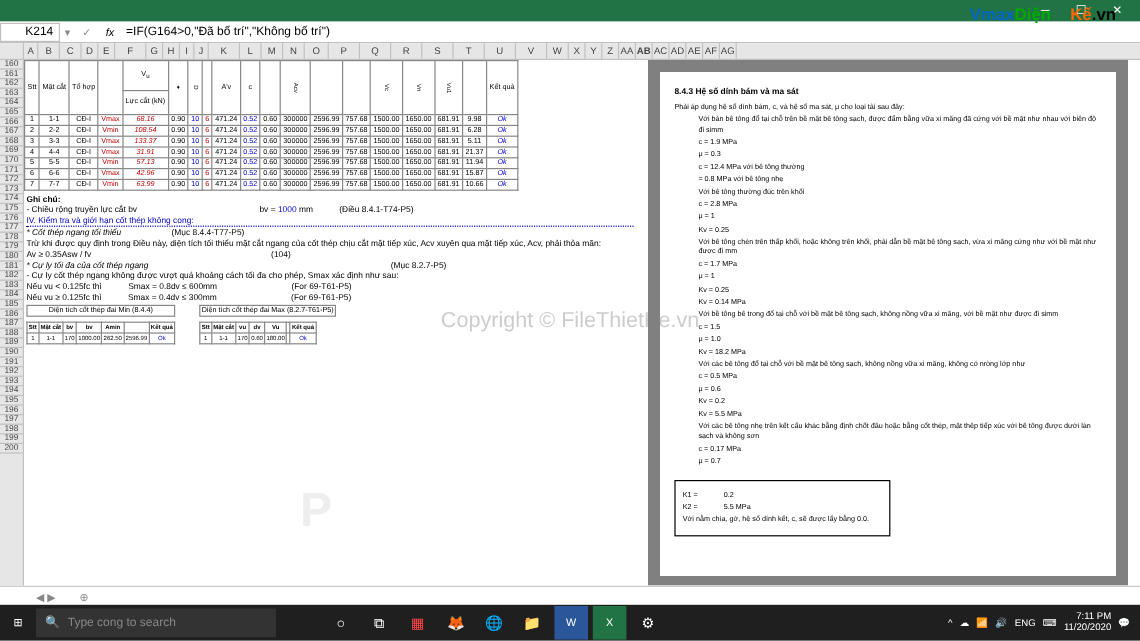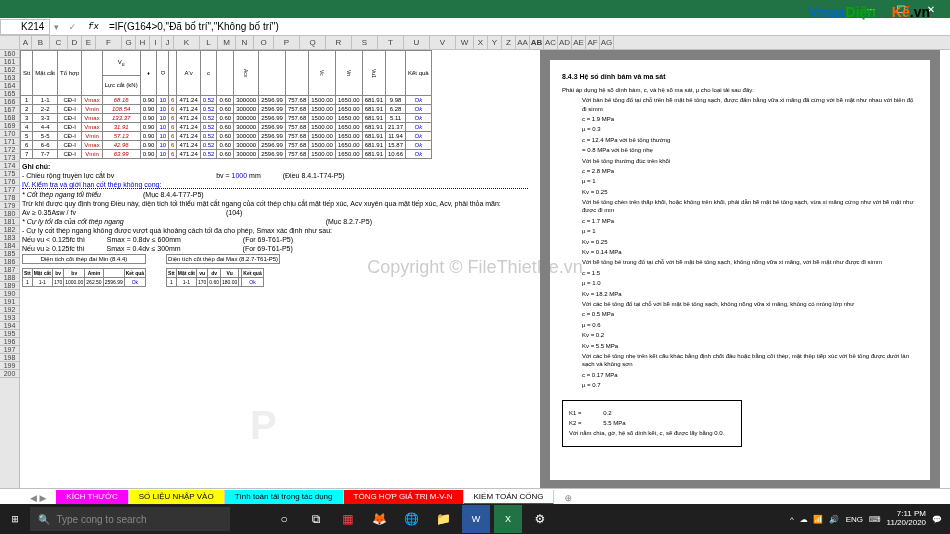--- a/index.html
+++ b/index.html
@@ -1,21 +1,21 @@
 <!DOCTYPE html>
 <html><head>
 <meta charset="utf-8">
 <style>
 * { margin: 0; padding: 0; box-sizing: border-box; }
 body { font-family: 'Segoe UI', Arial, sans-serif; font-size: 9px; background: #fff; width: 950px; height: 534px; overflow: hidden; position: relative; }
 .titlebar { height: 18px; background: #217346; display: flex; justify-content: flex-end; align-items: center; padding-right: 4px; }
 .titlebar-btn { width: 30px; height: 18px; display: flex; align-items: center; justify-content: center; color: #fff; font-size: 10px; }
 .formula-bar { height: 18px; background: #fff; border-bottom: 1px solid #c0c0c0; display: flex; align-items: center; }
 .name-box { width: 50px; height: 16px; border: 1px solid #c0c0c0; padding: 0 20px; font-size: 10px; display: flex; align-items: center; }
-.fx-label { padding: 0 6px; font-style: italic; font-family: Liberation Mono, monospace; }
+.fx-label { padding: 0 6px; font-style: italic; font-family: Liberation Sans, sans-serif; }
 .formula-input { flex: 1; padding: 0 4px; font-size: 10px; }
 .col-headers { height: 14px; background: #e6e6e6; border-bottom: 1px solid #c0c0c0; display: flex; font-size: 8px; position: relative; }
 .sel-all { width: 20px; border-right: 1px solid #c0c0c0; }
 .col-h { border-right: 1px solid #c0c0c0; text-align: center; line-height: 14px; color: #444; }
 .sheet-area { display: flex; height: 438px; }
 .row-headers { width: 20px; background: #e6e6e6; border-right: 1px solid #c0c0c0; }
 .row-h { height: 8px; border-bottom: 1px solid #c0c0c0; text-align: center; font-size: 7px; color: #444; line-height: 8px; }
 .content { flex: 1; position: relative; background: #fff; overflow: hidden; }
 .main-grid { position: absolute; top: 0; left: 0; width: 510px; }
 .data-table { border-collapse: collapse; font-size: 6px; }
@@ -448,27 +448,20 @@
           <p><span>K2 =</span> <span style="margin-left:20px">5.5 MPa</span></p>
           <p>Với nằm chìa, gờ, hệ số dính kết, c, sẽ được lấy bằng 0.0.</p>
         </div>
       </div>
     </div>
   </div>
 </div>
 
 <div class="sheet-tabs">
   <span style="margin-right:10px;color:#888">◀ ▶</span>
-  <div id="tabs-container" style="display:flex">
-      <div class="tab pink">KÍCH THƯỚC</div>
-      <div class="tab yellow">SỐ LIỆU NHẬP VÀO</div>
-      <div class="tab cyan">Tính toán tải trọng tác dụng</div>
-      <div class="tab red">TỔNG HỢP GIÁ TRỊ M-V-N</div>
-      <div class="tab active">KIỂM TOÁN CỐNG</div>
-    </div>
   <span style="margin-left:10px;color:#888">⊕</span>
 </div>
 
 <div class="status-bar">
   <span>Ready</span>
   <div class="status-right">
     <span>▦</span>
     <span>▤</span>
     <span>▥</span>
     <span>−</span>

